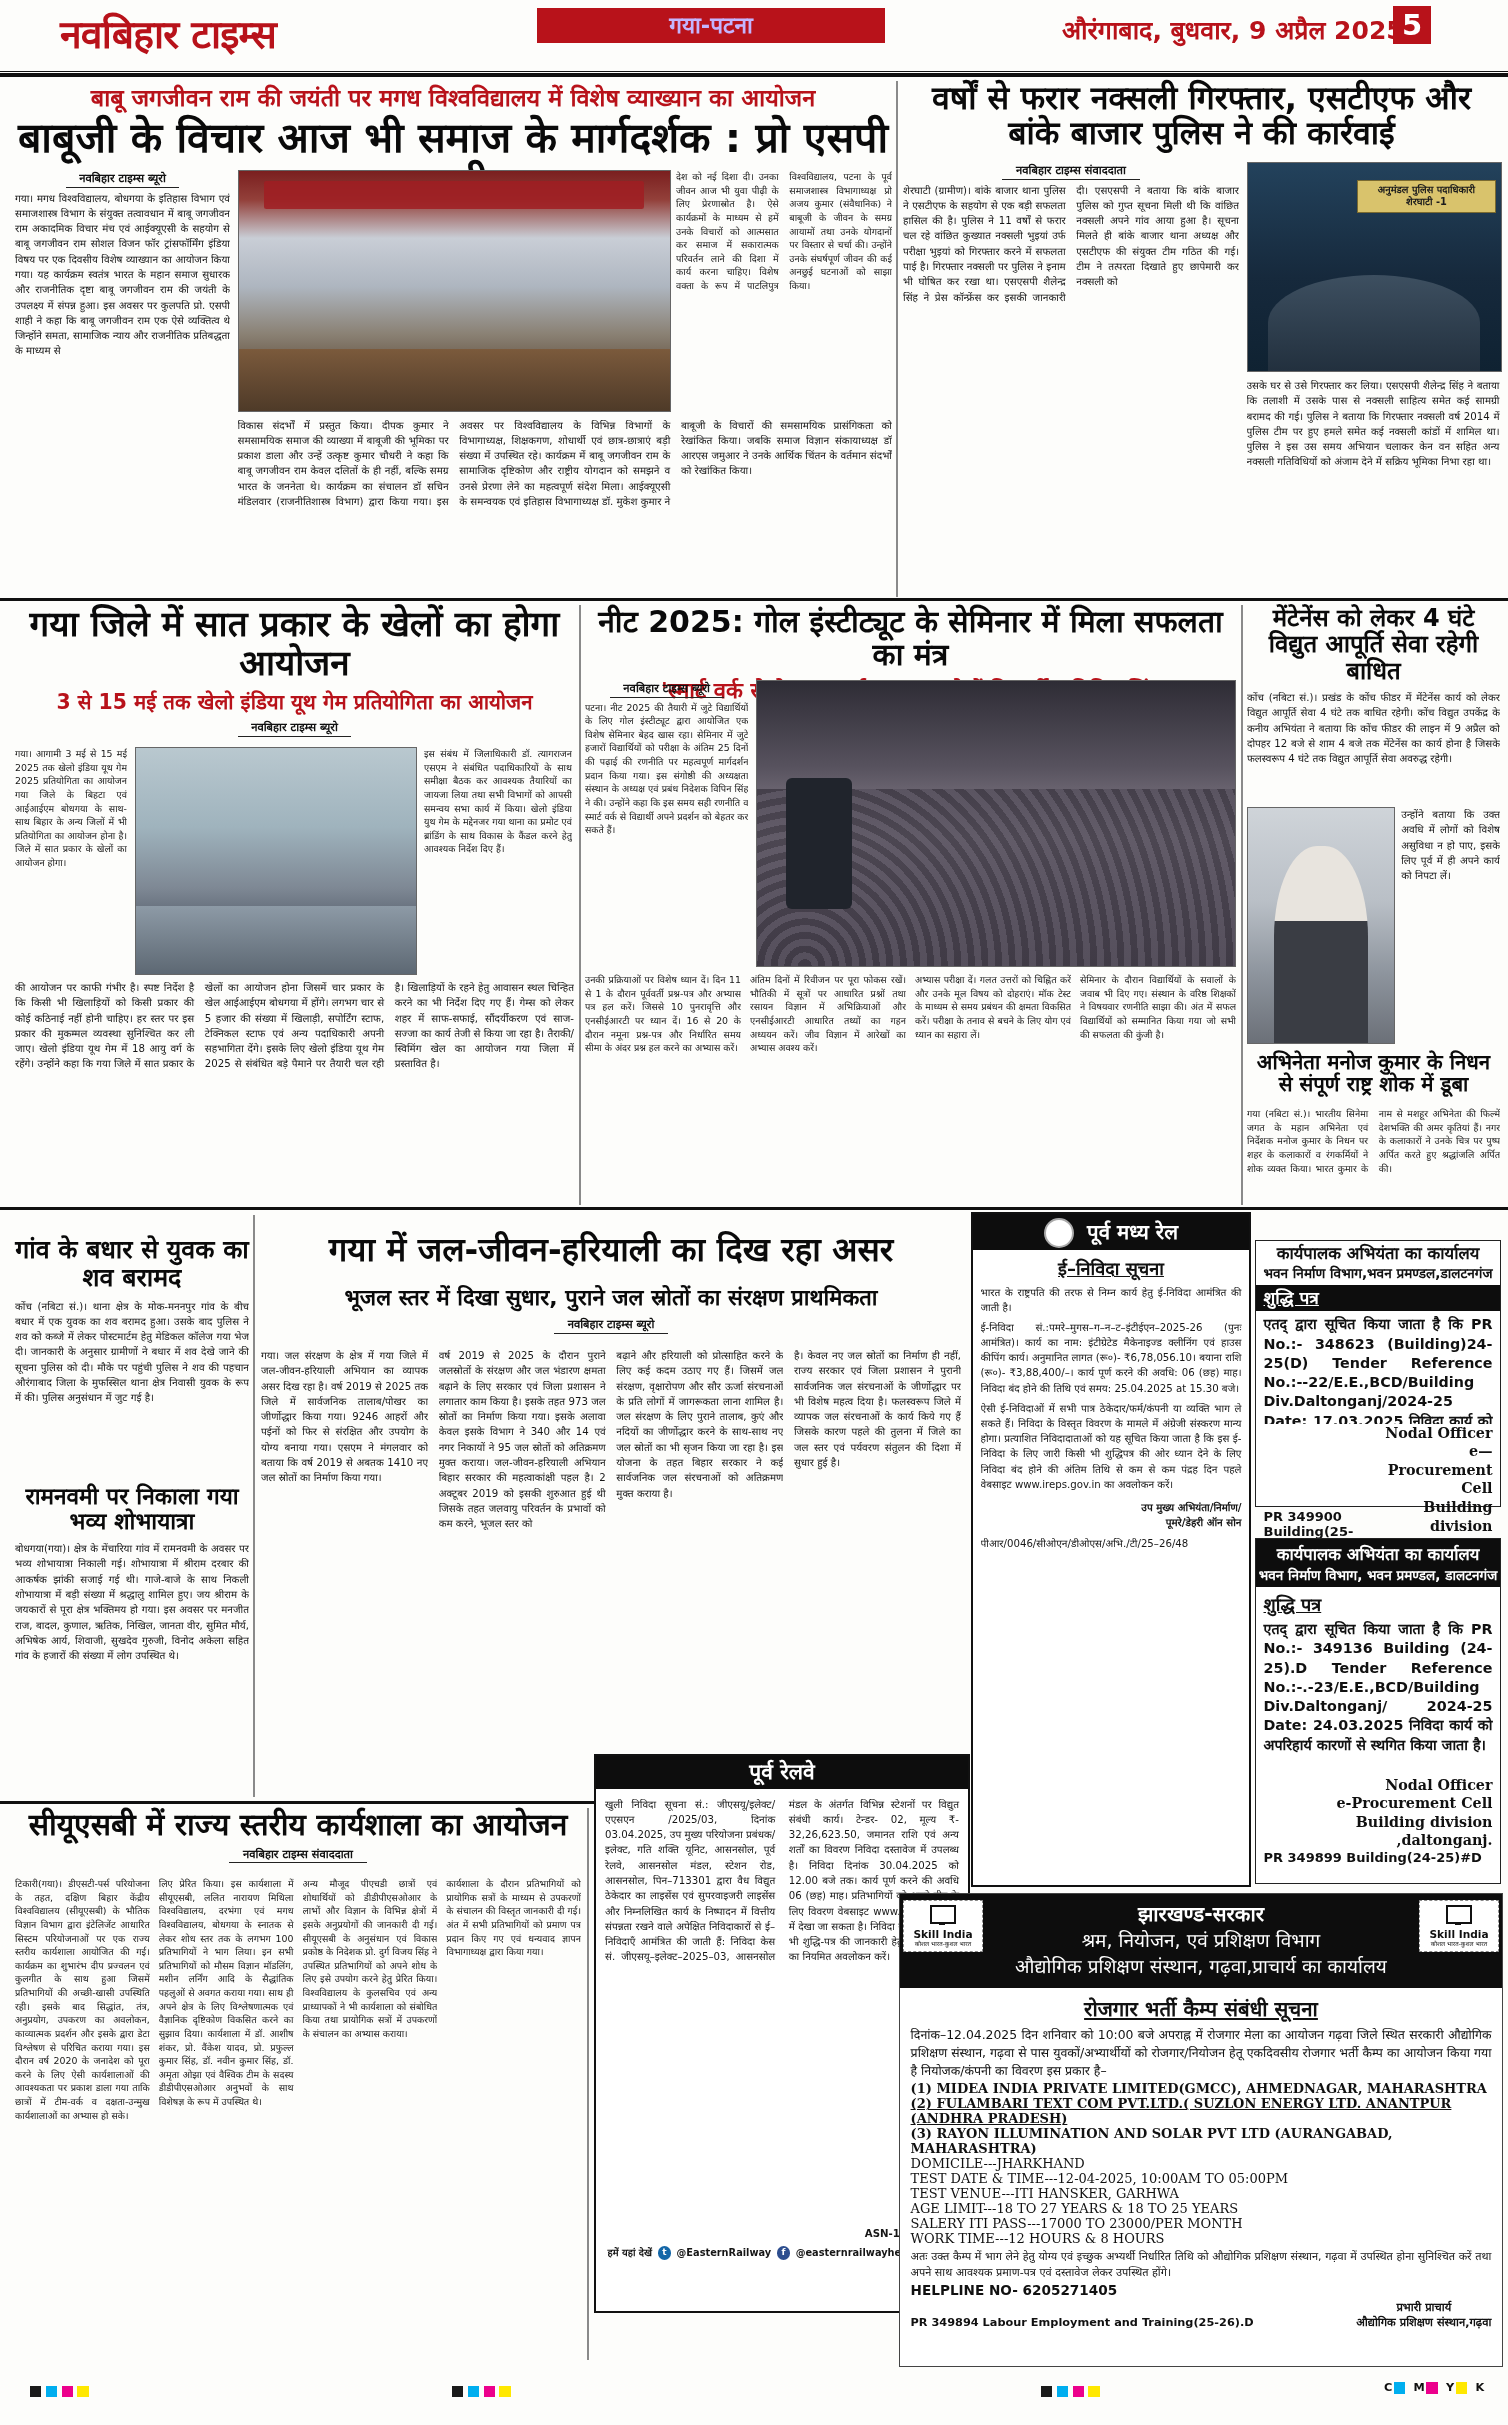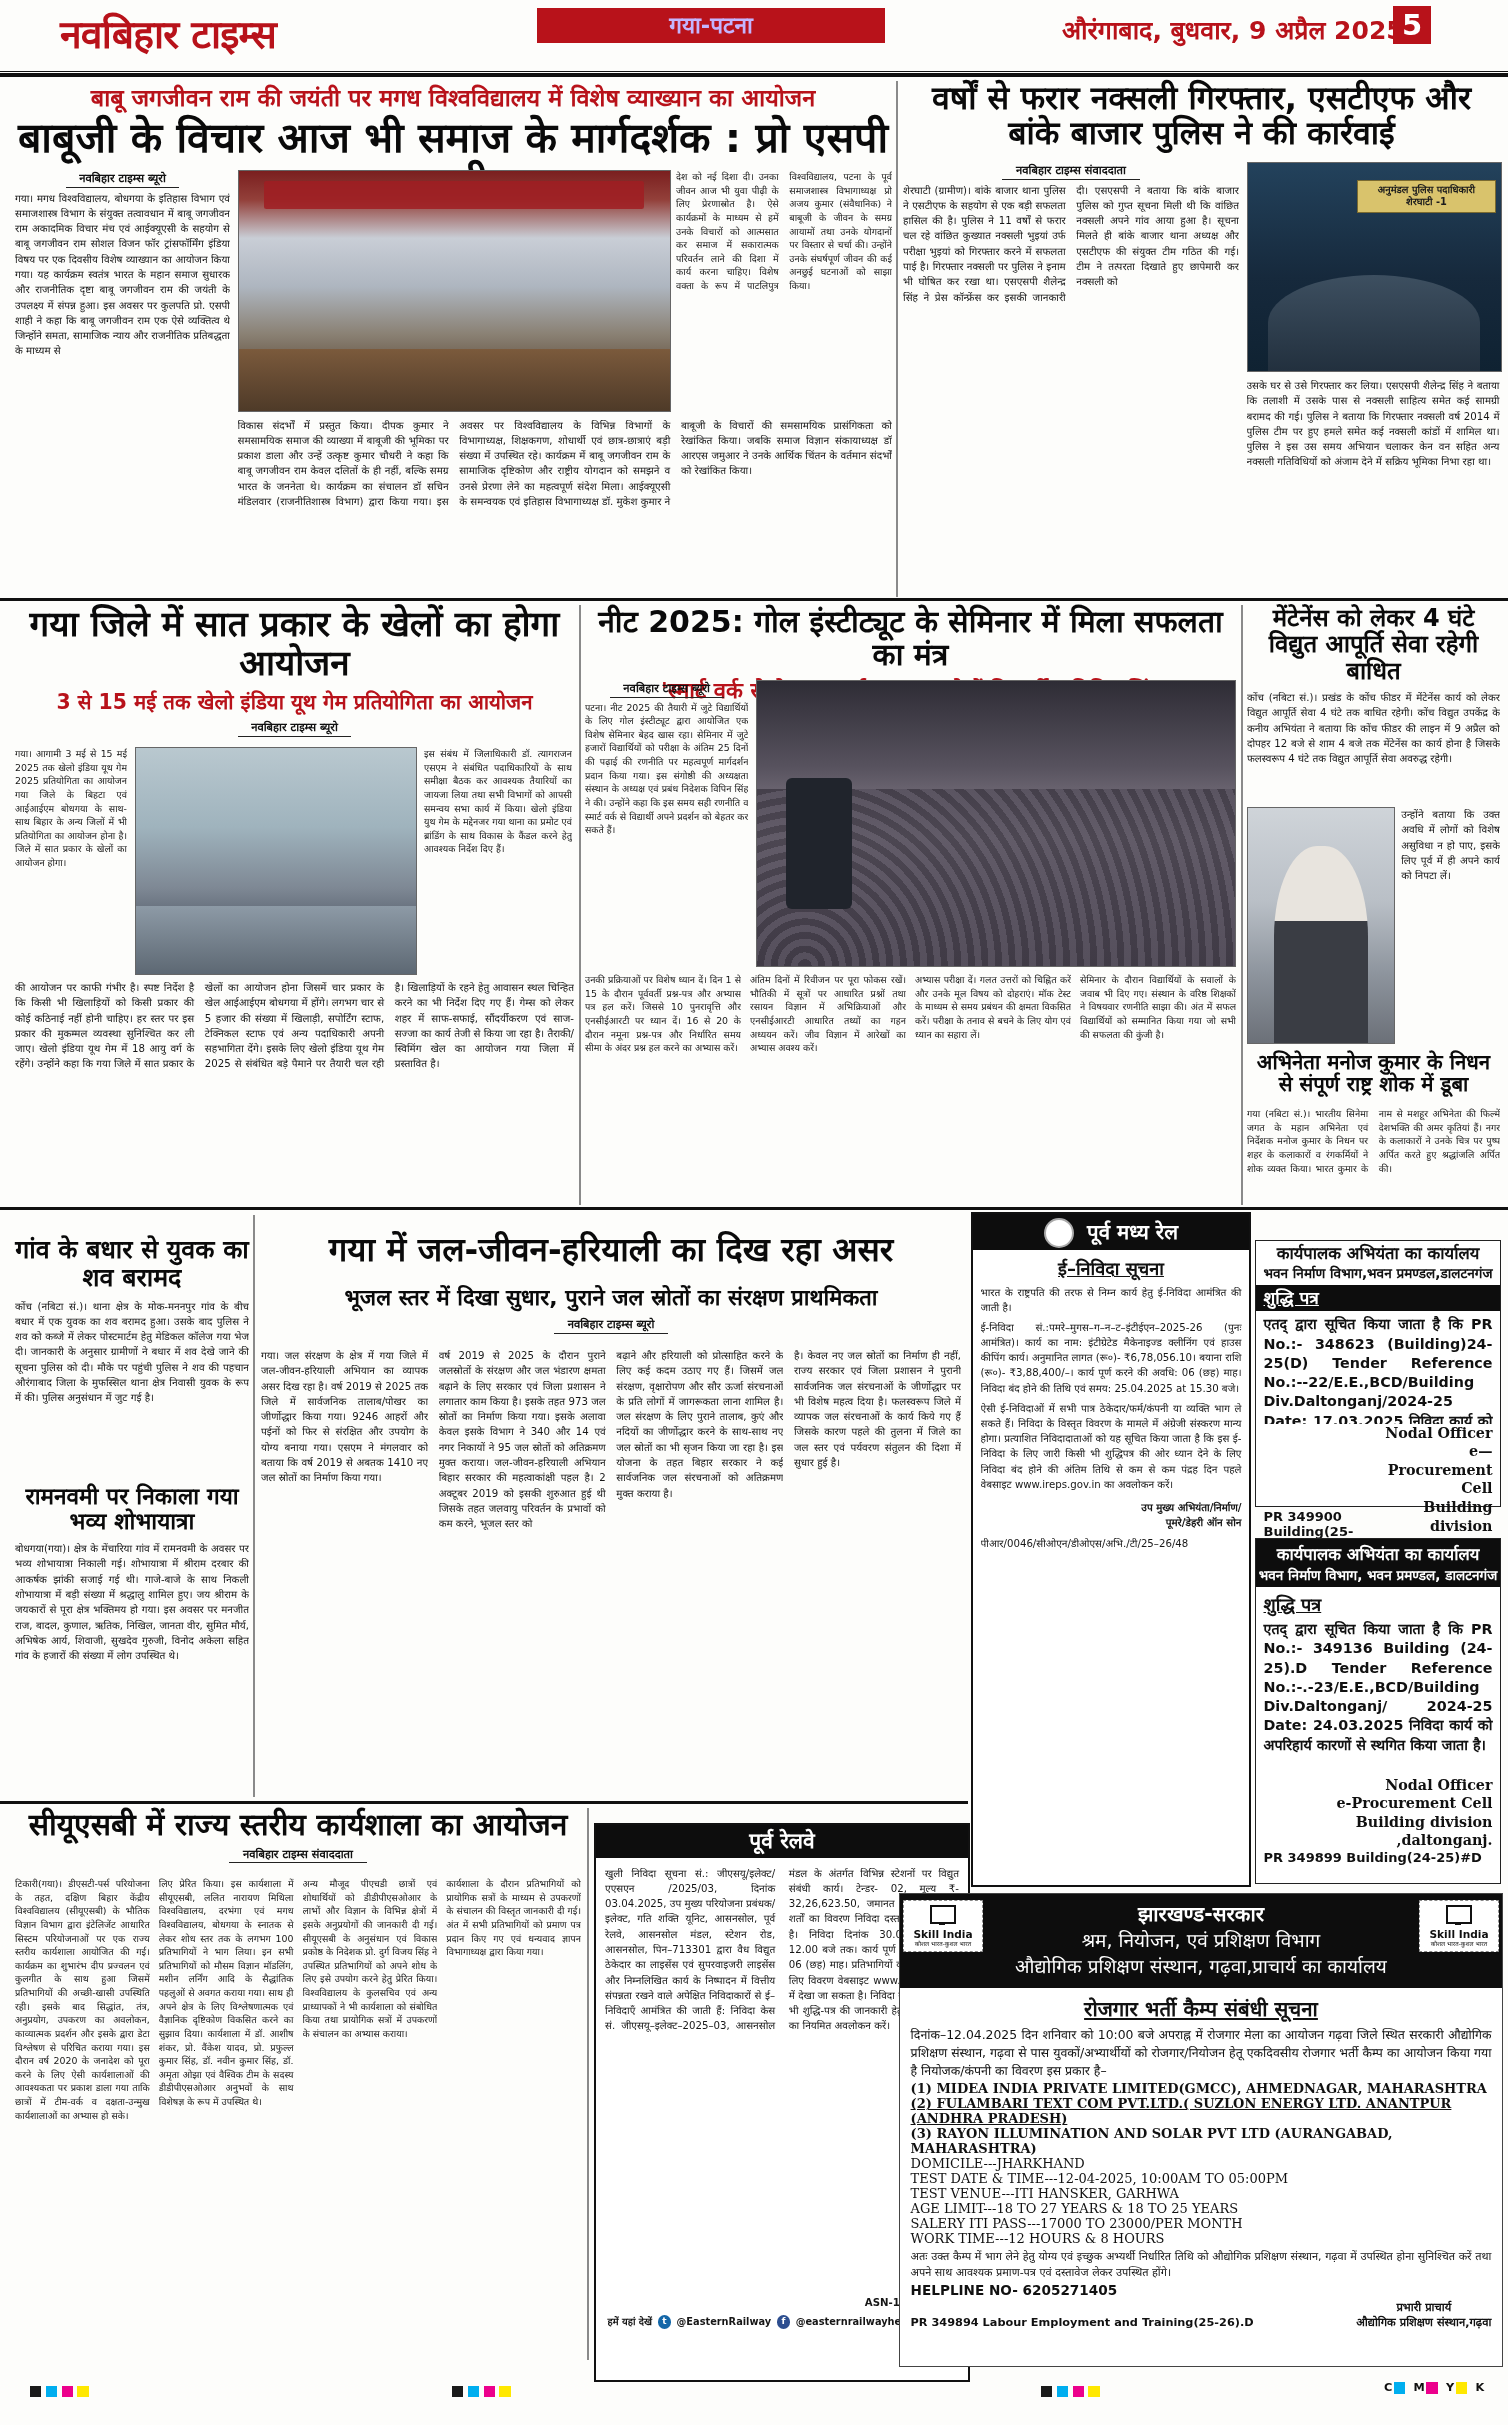--- a/index.html
+++ b/index.html
@@ -124,21 +124,21 @@
       <div style="width:164px;">
         <div class="byline"><span>नवबिहार टाइम्स ब्यूरो</span></div>
         <div class="body small j" style="height:262px;margin-top:3px;">पटना। नीट 2025 की तैयारी में जुटे विद्यार्थियों के लिए गोल इंस्टीट्यूट द्वारा आयोजित एक विशेष सेमिनार बेहद खास रहा। सेमिनार में जुटे हजारों विद्यार्थियों को परीक्षा के अंतिम 25 दिनों की पढ़ाई की रणनीति पर महत्वपूर्ण मार्गदर्शन प्रदान किया गया। इस संगोष्ठी की अध्यक्षता संस्थान के अध्यक्ष एवं प्रबंध निदेशक विपिन सिंह ने की। उन्होंने कहा कि इस समय सही रणनीति व स्मार्ट वर्क से विद्यार्थी अपने प्रदर्शन को बेहतर कर सकते हैं।</div>
       </div>
       <div class="photo ph-seminar" style="width:480px;height:285px;">
         <div class="abs" style="left:0;bottom:0;width:100%;height:62%;background:repeating-radial-gradient(circle at 10% 100%, #3c3742 0 6.8px, #57515e 6.8px 13.6px);opacity:.8;"></div>
         <div class="abs" style="left:6%;bottom:20%;width:14%;height:46%;background:#20242c;border-radius:6px;"></div>
       </div>
     </div>
     <div class="abs" style="left:0;top:368px;width:651px;height:231px;display:flex;gap:9px;">
-      <div class="body small j" style="flex:1;height:231px;">उनकी प्रक्रियाओं पर विशेष ध्यान दें। दिन 1 से 15 के दौरान पूर्ववर्ती प्रश्न-पत्र और अभ्यास पत्र हल करें। जिससे 10 पुनरावृत्ति और एनसीईआरटी पर ध्यान दें। 16 से 20 के दौरान नमूना प्रश्न-पत्र और निर्धारित समय सीमा के अंदर प्रश्न हल करने का अभ्यास करें।</div>
+      <div class="body small j" style="flex:1;height:231px;">उनकी प्रक्रियाओं पर विशेष ध्यान दें। दिन 11 से 1 के दौरान पूर्ववर्ती प्रश्न-पत्र और अभ्यास पत्र हल करें। जिससे 10 पुनरावृत्ति और एनसीईआरटी पर ध्यान दें। 16 से 20 के दौरान नमूना प्रश्न-पत्र और निर्धारित समय सीमा के अंदर प्रश्न हल करने का अभ्यास करें।</div>
       <div class="body small j" style="flex:1;height:231px;">अंतिम दिनों में रिवीजन पर पूरा फोकस रखें। भौतिकी में सूत्रों पर आधारित प्रश्नों तथा रसायन विज्ञान में अभिक्रियाओं और एनसीईआरटी आधारित तथ्यों का गहन अध्ययन करें। जीव विज्ञान में आरेखों का अभ्यास अवश्य करें।</div>
       <div class="body small j" style="flex:1;height:231px;">अभ्यास परीक्षा दें। गलत उत्तरों को चिह्नित करें और उनके मूल विषय को दोहराएं। मॉक टेस्ट के माध्यम से समय प्रबंधन की क्षमता विकसित करें। परीक्षा के तनाव से बचने के लिए योग एवं ध्यान का सहारा लें।</div>
       <div class="body small j" style="flex:1;height:231px;">सेमिनार के दौरान विद्यार्थियों के सवालों के जवाब भी दिए गए। संस्थान के वरिष्ठ शिक्षकों ने विषयवार रणनीति साझा की। अंत में सफल विद्यार्थियों को सम्मानित किया गया जो सभी की सफलता की कुंजी है।</div>
     </div>
   </div>
 
   <div class="vr" style="left:1241px;top:605px;height:600px;"></div>
 
   <div class="abs" style="left:1247px;top:605px;width:253px;height:600px;">
     <div class="hl" style="font-size:24px;">मेंटेनेंस को लेकर 4 घंटे विद्युत आपूर्ति सेवा रहेगी बाधित</div>
@@ -236,21 +236,21 @@
     <div class="abs" style="left:0;top:69px;width:566px;height:486px;display:flex;gap:9px;">
       <div class="body small j" style="flex:1;height:486px;">टिकारी(गया)। डीएसटी-पर्स परियोजना के तहत, दक्षिण बिहार केंद्रीय विश्वविद्यालय (सीयूएसबी) के भौतिक विज्ञान विभाग द्वारा इंटेलिजेंट आधारित सिस्टम परियोजनाओं पर एक राज्य स्तरीय कार्यशाला आयोजित की गई। कार्यक्रम का शुभारंभ दीप प्रज्वलन एवं कुलगीत के साथ हुआ जिसमें प्रतिभागियों की अच्छी-खासी उपस्थिति रही। इसके बाद सिद्धांत, तंत्र, अनुप्रयोग, उपकरण का अवलोकन, काव्यात्मक प्रदर्शन और इसके द्वारा डेटा विश्लेषण से परिचित कराया गया। इस दौरान वर्ष 2020 के जनादेश को पूरा करने के लिए ऐसी कार्यशालाओं की आवश्यकता पर प्रकाश डाला गया ताकि छात्रों में टीम-वर्क व दक्षता-उन्मुख कार्यशालाओं का अभ्यास हो सके।</div>
       <div class="body small j" style="flex:1;height:486px;">लिए प्रेरित किया। इस कार्यशाला में सीयूएसबी, ललित नारायण मिथिला विश्वविद्यालय, दरभंगा एवं मगध विश्वविद्यालय, बोधगया के स्नातक से लेकर शोध स्तर तक के लगभग 100 प्रतिभागियों ने भाग लिया। इन सभी प्रतिभागियों को मौसम विज्ञान मॉडलिंग, मशीन लर्निंग आदि के सैद्धांतिक पहलुओं से अवगत कराया गया। साथ ही अपने क्षेत्र के लिए विश्लेषणात्मक एवं वैज्ञानिक दृष्टिकोण विकसित करने का सुझाव दिया। कार्यशाला में डॉ. आशीष शंकर, प्रो. वैंकेश यादव, प्रो. प्रफुल्ल कुमार सिंह, डॉ. नवीन कुमार सिंह, डॉ. अमृता ओझा एवं वैश्विक टीम के सदस्य डीडीपीएसओआर अनुभवों के साथ विशेषज्ञ के रूप में उपस्थित थे।</div>
       <div class="body small j" style="flex:1;height:486px;">अन्य मौजूद पीएचडी छात्रों एवं शोधार्थियों को डीडीपीएसओआर के लाभों और विज्ञान के विभिन्न क्षेत्रों में इसके अनुप्रयोगों की जानकारी दी गई। सीयूएसबी के अनुसंधान एवं विकास प्रकोष्ठ के निदेशक प्रो. दुर्ग विजय सिंह ने उपस्थित प्रतिभागियों को अपने शोध के लिए इसे उपयोग करने हेतु प्रेरित किया। विश्वविद्यालय के कुलसचिव एवं अन्य प्राध्यापकों ने भी कार्यशाला को संबोधित किया तथा प्रायोगिक सत्रों में उपकरणों के संचालन का अभ्यास कराया।</div>
       <div class="body small j" style="flex:1;height:486px;">कार्यशाला के दौरान प्रतिभागियों को प्रायोगिक सत्रों के माध्यम से उपकरणों के संचालन की विस्तृत जानकारी दी गई। अंत में सभी प्रतिभागियों को प्रमाण पत्र प्रदान किए गए एवं धन्यवाद ज्ञापन विभागाध्यक्ष द्वारा किया गया।</div>
     </div>
   </div>
 
   <div class="vr" style="left:587px;top:1808px;height:552px;"></div>
 
-  <div class="abs noticebox" style="left:594px;top:1823px;width:372px;height:555px;">
+  <div class="abs noticebox" style="left:594px;top:1754px;width:372px;height:555px;">
     <div class="nb-head" style="height:33px;line-height:33px;font-size:21px;">
       <span>पूर्व रेलवे</span>
     </div>
     <div class="body j c2" style="padding:7.5px 9px;height:422px;column-gap:13.6px;">खुली निविदा सूचना सं.: जीएसयू/इलेक्ट/एएसएन /2025/03, दिनांक 03.04.2025,  उप मुख्य परियोजना प्रबंधक/इलेक्ट, गति शक्ति यूनिट, आसनसोल, पूर्व रेलवे, आसनसोल मंडल, स्टेशन रोड, आसनसोल, पिन–713301 द्वारा वैध विद्युत ठेकेदार का लाइसेंस एवं सुपरवाइजरी लाइसेंस और निम्नलिखित कार्य के निष्पादन में वित्तीय संपन्नता रखने वाले अपेक्षित निविदाकारों से ई–निविदाएँ आमंत्रित की जाती हैं: निविदा केस सं. जीएसयू–इलेक्ट–2025–03, आसनसोल मंडल के अंतर्गत विभिन्न स्टेशनों पर विद्युत संबंधी कार्य। टेन्डर- 02, मूल्य ₹- 32,26,623.50, जमानत राशि एवं अन्य शर्तों का विवरण निविदा दस्तावेज में उपलब्ध है। निविदा दिनांक 30.04.2025 को 12.00 बजे तक। कार्य पूर्ण करने की अवधि 06 (छह) माह। प्रतिभागियों को अपने बीड के लिए विवरण वेबसाइट www.ireps.gov.in में देखा जा सकता है। निविदा से संबंधित किसी भी शुद्धि-पत्र की जानकारी हेतु उक्त वेबसाइट का नियमित अवलोकन करें।</div>
     <div class="body" style="text-align:right;padding:0 10.6px;font-weight:bold;">ASN-13/2025-26</div>
     <div class="body ctr" style="padding-top:4.5px;font-size:9.8px;">
       <span style="font-weight:bold;">हमें यहां देखें</span>
       <span class="soc">t</span>
       <span style="font-weight:bold;">@EasternRailway</span>
       <span class="soc" style="background:#2d4e8f;">f</span>

